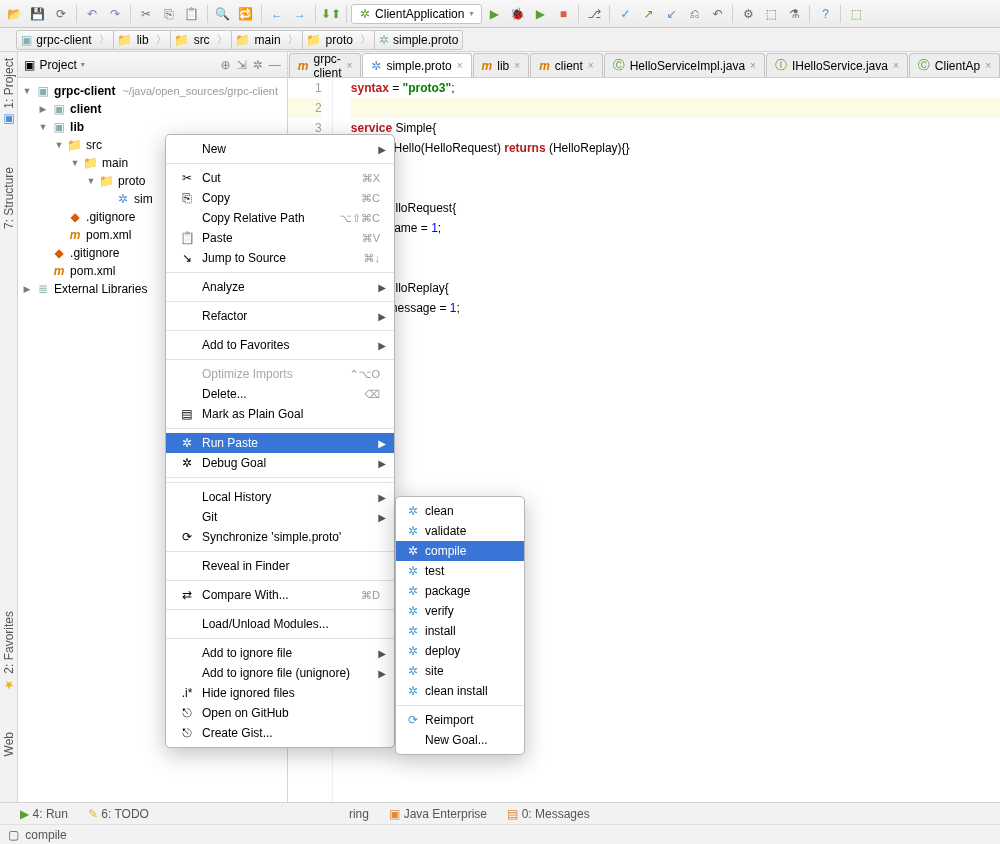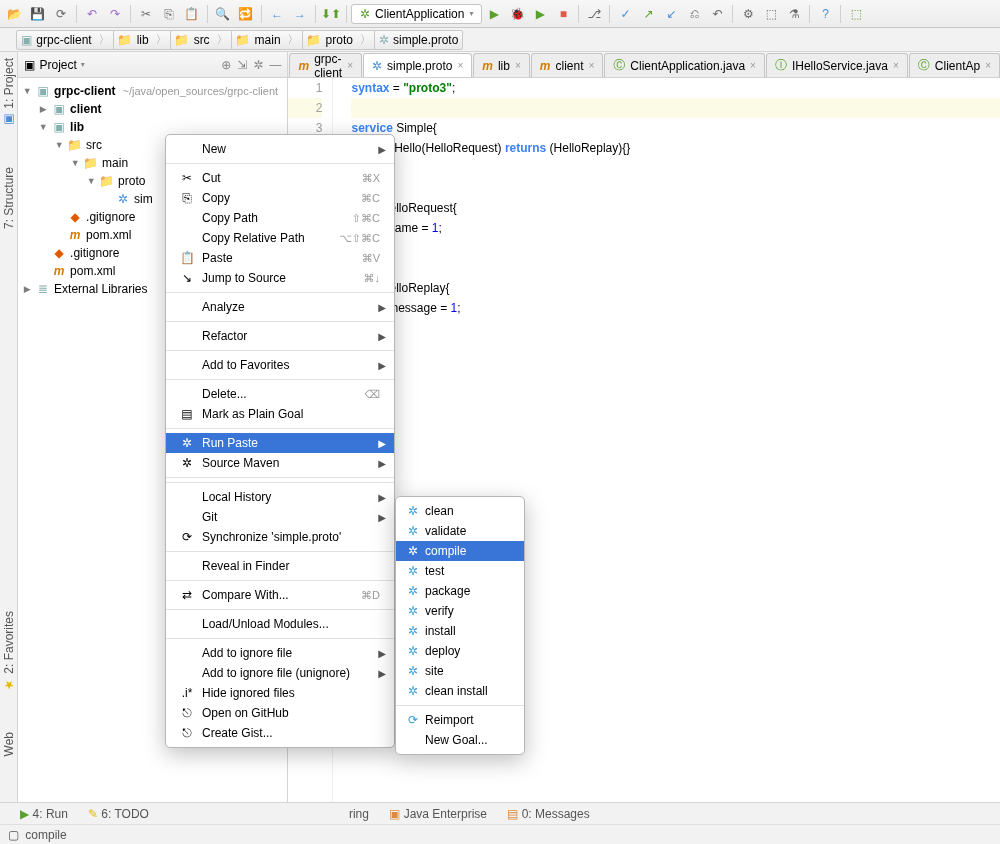--- a/index.html
+++ b/index.html
@@ -38,21 +38,21 @@
 
 .editor { flex:1; background:#fff; display:flex; flex-direction:column; }
 .tabs { height: 26px; background: linear-gradient(#f7f7f7,#ececec); border-bottom: 1px solid #d0d0d0; display:flex; align-items:flex-end;}
 .tab { height:24px; display:flex; align-items:center; padding:0 8px; gap:5px; border:1px solid #c5c5c5; border-bottom:none; background:#ededed; font-size:11px; border-radius:3px 3px 0 0; margin-left:1px;}
 .tab.active { background:#fff;}
 .tab .close { color:#999; font-size:10px;}
 .code-wrap { flex:1; display:flex; font-family: Menlo, monospace; font-size:12px; line-height:20px; }
 .gut-n { width:45px; text-align:right; padding-right:10px; color:#a0a0a0; background:#fff; border-right:1px solid #eee;}
 .gut-fold { width:14px; background:#fff; }
 .code { flex:1; padding-left:4px; }
-.code .kw { color:#3b82f6; font-weight:bold;}
+.code .kw { color:#b91c1c; font-weight:bold;}
 .code .str { color:#008000; font-weight:bold;}
 .code .num { color:#0000ff;}
 .ln1bg { background:#fcfce6;}
 
 
 .ctx-menu { position: absolute; left: 165px; top: 134px; width: 230px; background:#fff; border:1px solid #b6b6b6; border-radius:5px; box-shadow: 0 6px 22px rgba(0,0,0,.25); padding:4px 0; z-index:100;}
 .menu-row { height:20px; display:flex; align-items:center; padding:0 14px; font-size:13px; gap:8px; position:relative;}
 .menu-row.disabled { color:#a8a8a8;}
 .menu-row.sel { background:#3875d7; color:#fff;}
 .menu-row .mi { width:14px; text-align:center; font-size:12px;}
@@ -259,21 +259,21 @@
           <span>lib</span>
           <span class="close">×</span>
         </div>
         <div class="tab">
           <span style="color:"><i class="m-ico">m</i></span>
           <span>client</span>
           <span class="close">×</span>
         </div>
         <div class="tab">
           <span style="color:#5aa02c">Ⓒ</span>
-          <span>ClientApplication.java</span>
+          <span>HelloServiceImpl.java</span>
           <span class="close">×</span>
         </div>
         <div class="tab">
           <span style="color:#5aa02c">Ⓘ</span>
           <span>IHelloService.java</span>
           <span class="close">×</span>
         </div>
         <div class="tab">
           <span style="color:#5aa02c">Ⓒ</span>
           <span>ClientAp</span>
@@ -342,25 +342,20 @@
       <span class="txt">Cut</span>
       <span class="sc">⌘X</span>
     </div>
     <div class="menu-row">
       <span class="mi">⎘</span>
       <span class="txt">Copy</span>
       <span class="sc">⌘C</span>
     </div>
     <div class="menu-row">
       <span class="mi"></span>
-      <span class="txt">Copy Path</span>
-      <span class="sc">⇧⌘C</span>
-    </div>
-    <div class="menu-row">
-      <span class="mi"></span>
       <span class="txt">Copy Relative Path</span>
       <span class="sc">⌥⇧⌘C</span>
     </div>
     <div class="menu-row">
       <span class="mi">📋</span>
       <span class="txt">Paste</span>
       <span class="sc">⌘V</span>
     </div>
     <div class="menu-row">
       <span class="mi">↘</span>
@@ -379,38 +374,43 @@
       <span class="txt">Refactor</span>
       <span class="sub">▶</span>
     </div>
     <div class="menu-sep"></div>
     <div class="menu-row">
       <span class="mi"></span>
       <span class="txt">Add to Favorites</span>
       <span class="sub">▶</span>
     </div>
     <div class="menu-sep"></div>
+    <div class="menu-row disabled">
+      <span class="mi"></span>
+      <span class="txt">Optimize Imports</span>
+      <span class="sc">⌃⌥O</span>
+    </div>
     <div class="menu-row">
       <span class="mi"></span>
       <span class="txt">Delete...</span>
       <span class="sc">⌫</span>
     </div>
     <div class="menu-row">
       <span class="mi">▤</span>
       <span class="txt">Mark as Plain Goal</span>
     </div>
     <div class="menu-sep"></div>
     <div class="menu-row sel">
       <span class="mi">✲</span>
       <span class="txt">Run Paste</span>
       <span class="sub">▶</span>
     </div>
     <div class="menu-row">
       <span class="mi">✲</span>
-      <span class="txt">Source Maven</span>
+      <span class="txt">Debug Goal</span>
       <span class="sub">▶</span>
     </div>
     <div class="menu-sep"></div>
     <div class="menu-sep"></div>
     <div class="menu-row">
       <span class="mi"></span>
       <span class="txt">Local History</span>
       <span class="sub">▶</span>
     </div>
     <div class="menu-row">

